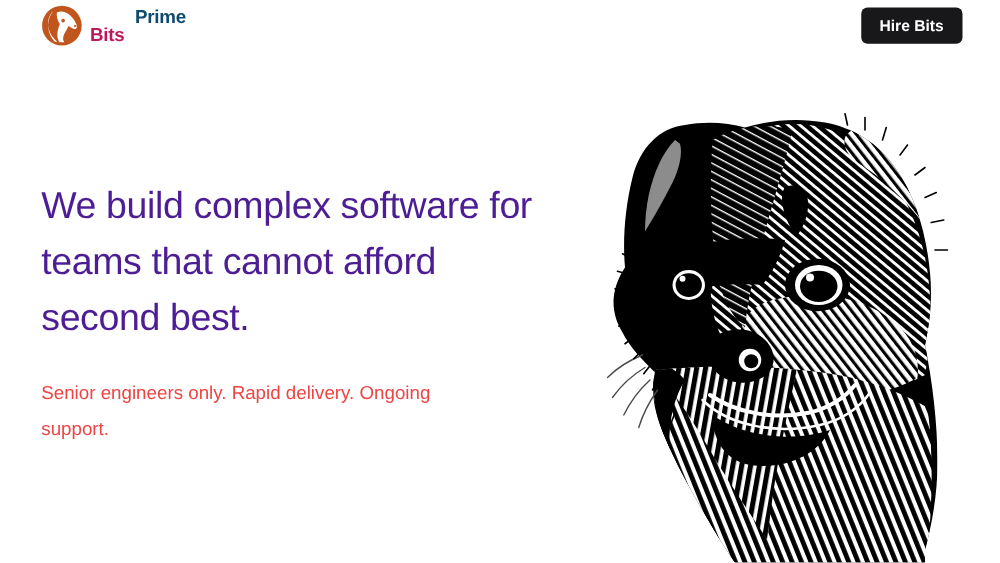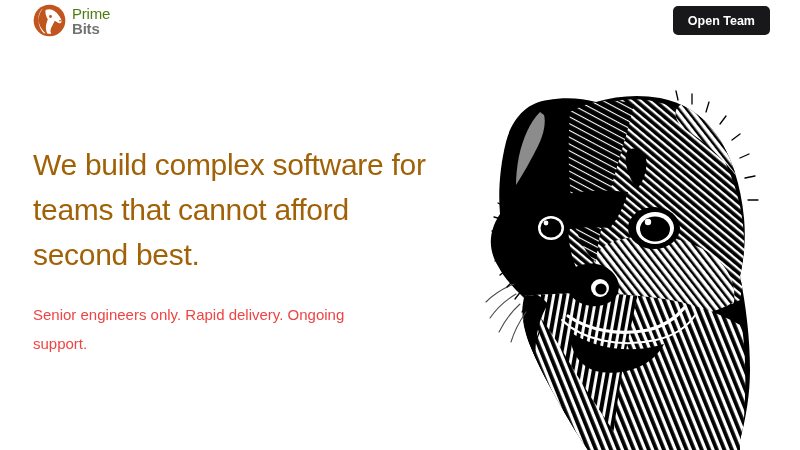--- a/index.html
+++ b/index.html
@@ -56,30 +56,31 @@
 
   .brand-words {
     display: flex;
     flex-direction: column;
     line-height: 1;
     padding-top: 1px;
   }
 
   .brand-word-top {
     font-size: 15px;
-    font-weight: normal;
-    color: #4d7c0f;
+    font-weight: bold;
+    color: #0c4a6e;
     letter-spacing: -0.2px;
     line-height: 15px;
+    margin-left: 36px;
   }
 
   .brand-word-bottom {
     font-size: 15px;
     font-weight: bold;
-    color: #737373;
+    color: #be185d;
     letter-spacing: -0.2px;
     line-height: 16px;
   }
 
   .main-nav {
     display: flex;
     align-items: center;
     gap: 41px;
     margin-left: 34px;
   }
@@ -123,21 +124,21 @@
     position: absolute;
     left: 33px;
     top: 101px;
     width: 400px;
   }
 
   .hero-headline {
     font-size: 30px;
     font-weight: normal;
     line-height: 45px;
-    color: #a16207;
+    color: #4c1d95;
     letter-spacing: -0.3px;
   }
 
   .hero-subhead {
     margin-top: 23px;
     font-size: 15px;
     line-height: 29px;
     color: #ef4444;
     max-width: 330px;
   }
@@ -199,21 +200,21 @@
       </span>
       <span class="brand-words">
         <span class="brand-word-top">Prime</span>
         <span class="brand-word-bottom">Bits</span>
       </span>
     </a>
 
 
     <span class="header-spacer"></span>
 
-    <button class="cta-button" type="button">Open Team</button>
+    <button class="cta-button" type="button">Hire Bits</button>
   </header>
 
   <section class="hero">
 
     <div class="hero-copy">
       <h1 class="hero-headline">We build complex software for teams that cannot afford second best.</h1>
       <p class="hero-subhead">Senior engineers only. Rapid delivery. Ongoing support.</p>
     </div>
 
     <div class="hero-art">

